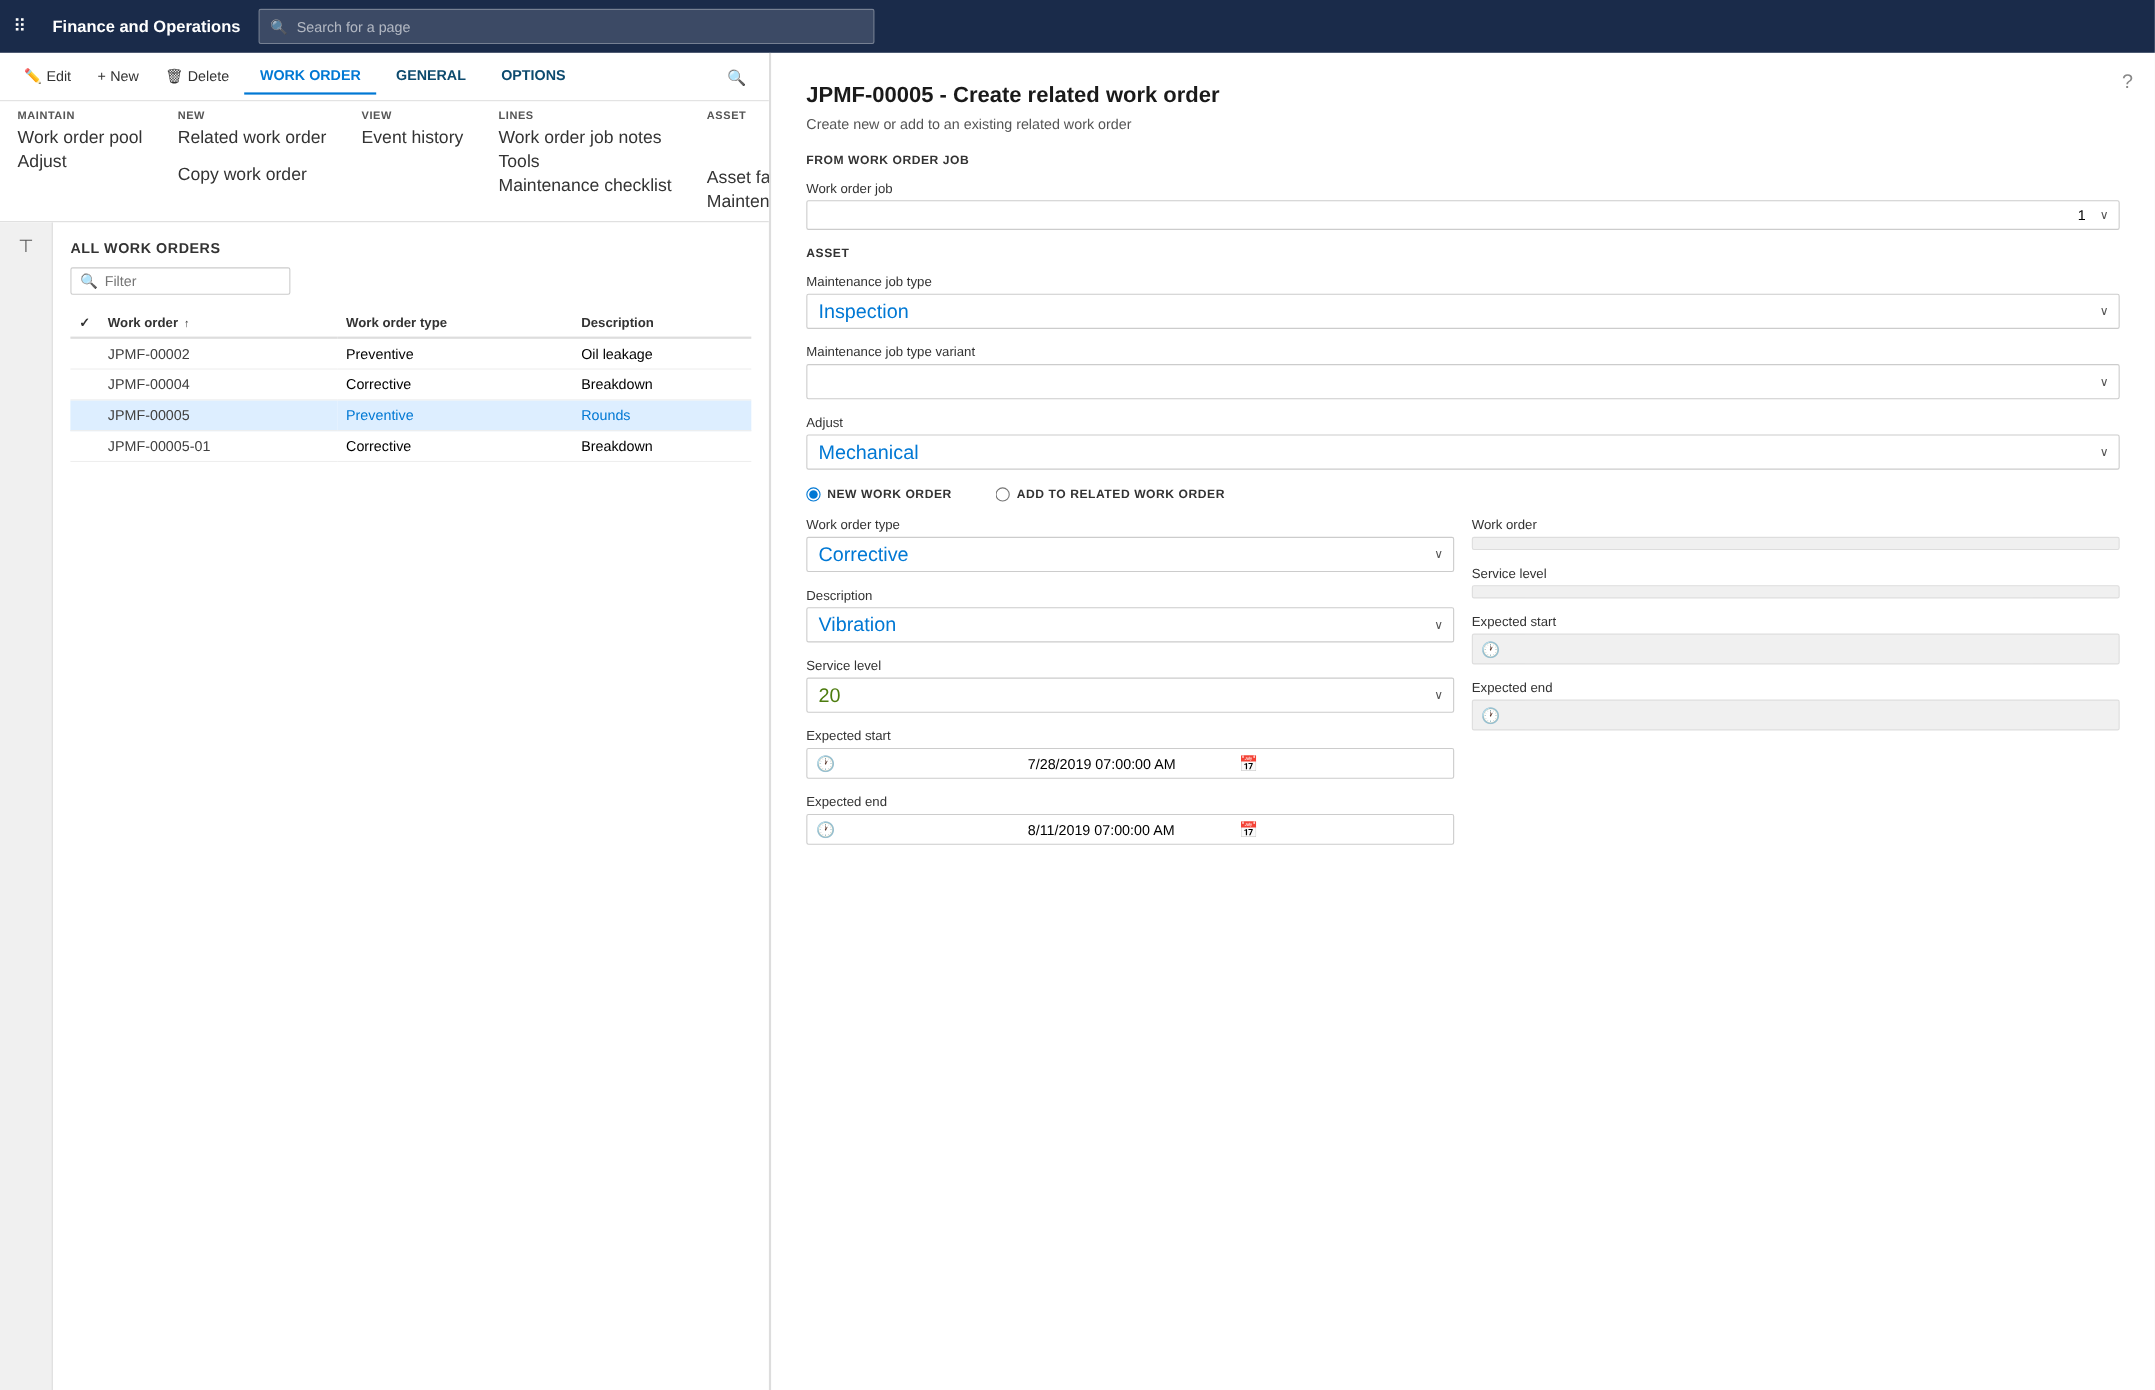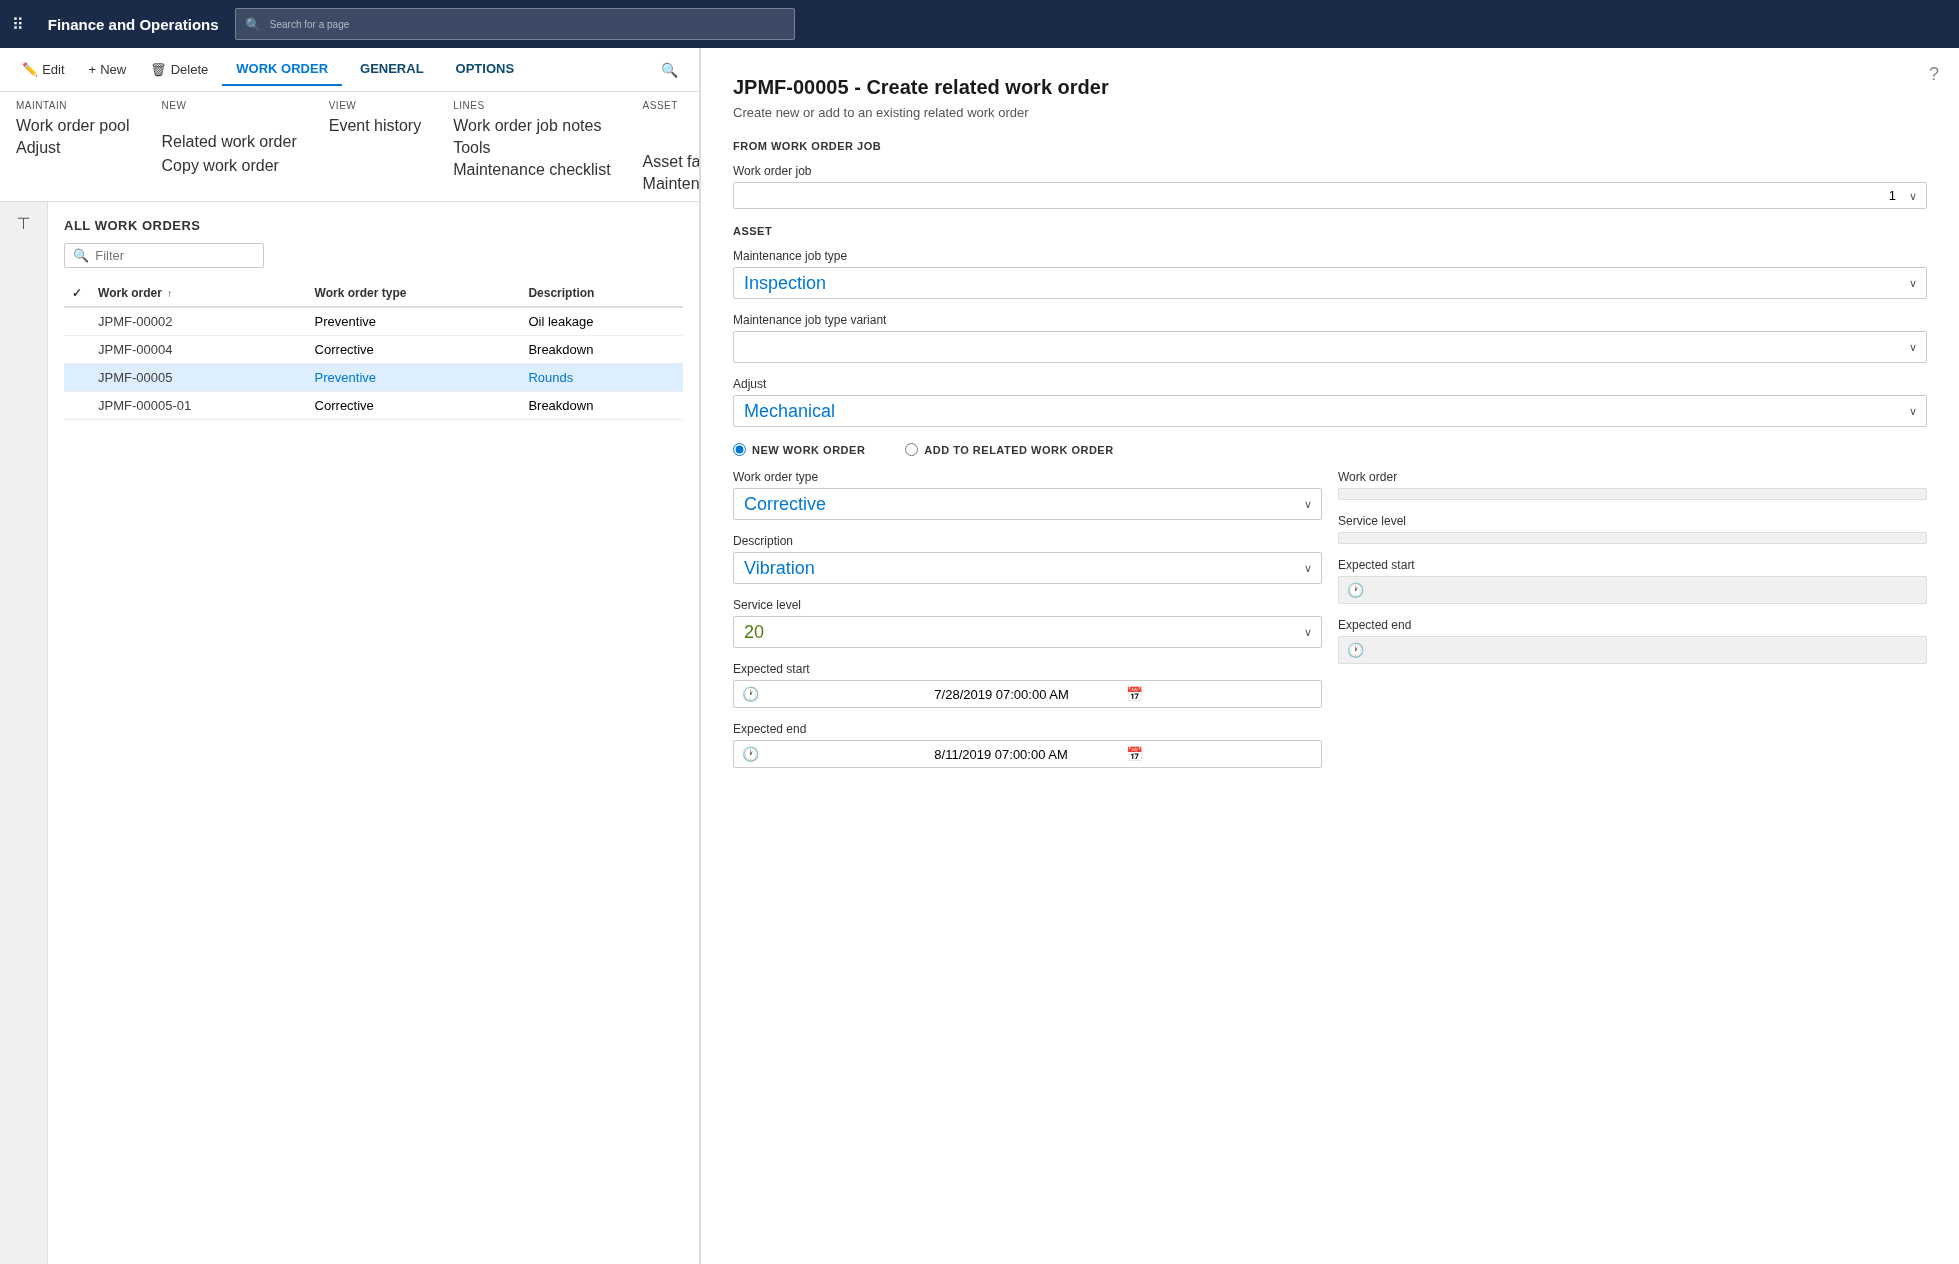--- a/index.html
+++ b/index.html
@@ -27,21 +27,21 @@
       align-items: center;
       padding: 0 10px;
       height: 32px;
       gap: 8px;
     }
     .top-nav .search-bar input {
       background: transparent;
       border: none;
       outline: none;
       color: rgba(255,255,255,0.8);
-      font-size: 10px;
+      font-size: 13px;
       width: 100%;
     }
     .top-nav .search-bar input::placeholder { color: rgba(255,255,255,0.6); }
     .top-nav .search-icon { color: rgba(255,255,255,0.7); }
 
     
     .main-layout {
       display: flex;
       flex: 1;
       overflow: hidden;
@@ -105,21 +105,21 @@
       color: #555;
       padding: 4px 8px;
     }
 
     .ribbon-content {
       display: flex;
       padding: 8px 16px;
       gap: 32px;
     }
     .ribbon-group { display: flex; flex-direction: column; gap: 4px; }
-    .ribbon-group-title { font-size: 10px; font-weight: 400; color: #555; text-transform: uppercase; letter-spacing: 0.5px; margin-bottom: 2px; }
+    .ribbon-group-title { font-size: 10px; font-weight: 700; color: #555; text-transform: uppercase; letter-spacing: 0.5px; margin-bottom: 2px; }
     .ribbon-items { display: flex; gap: 8px; }
     .ribbon-item {
       font-size: 16px;
       color: #333;
       cursor: pointer;
       white-space: nowrap;
     }
 
     
     .content-area {
@@ -375,21 +375,21 @@
           <div class="ribbon-items">
             <div style="display:flex;flex-direction:column;gap:4px;">
               <span class="ribbon-item">Work order pool</span>
               <span class="ribbon-item">Adjust</span>
             </div>
           </div>
         </div>
         <div class="ribbon-group">
           <div class="ribbon-group-title">NEW</div>
           <div class="ribbon-items">
-            <div style="display:flex;flex-direction:column;gap:6px;margin-top:16px;">
+            <div style="display:flex;flex-direction:column;gap:16px;">
               <span class="ribbon-item">Related work order</span>
               <span class="ribbon-item">Copy work order</span>
             </div>
           </div>
         </div>
         <div class="ribbon-group">
           <div class="ribbon-group-title">VIEW</div>
           <div class="ribbon-items">
             <span class="ribbon-item">Event history</span>
           </div>

